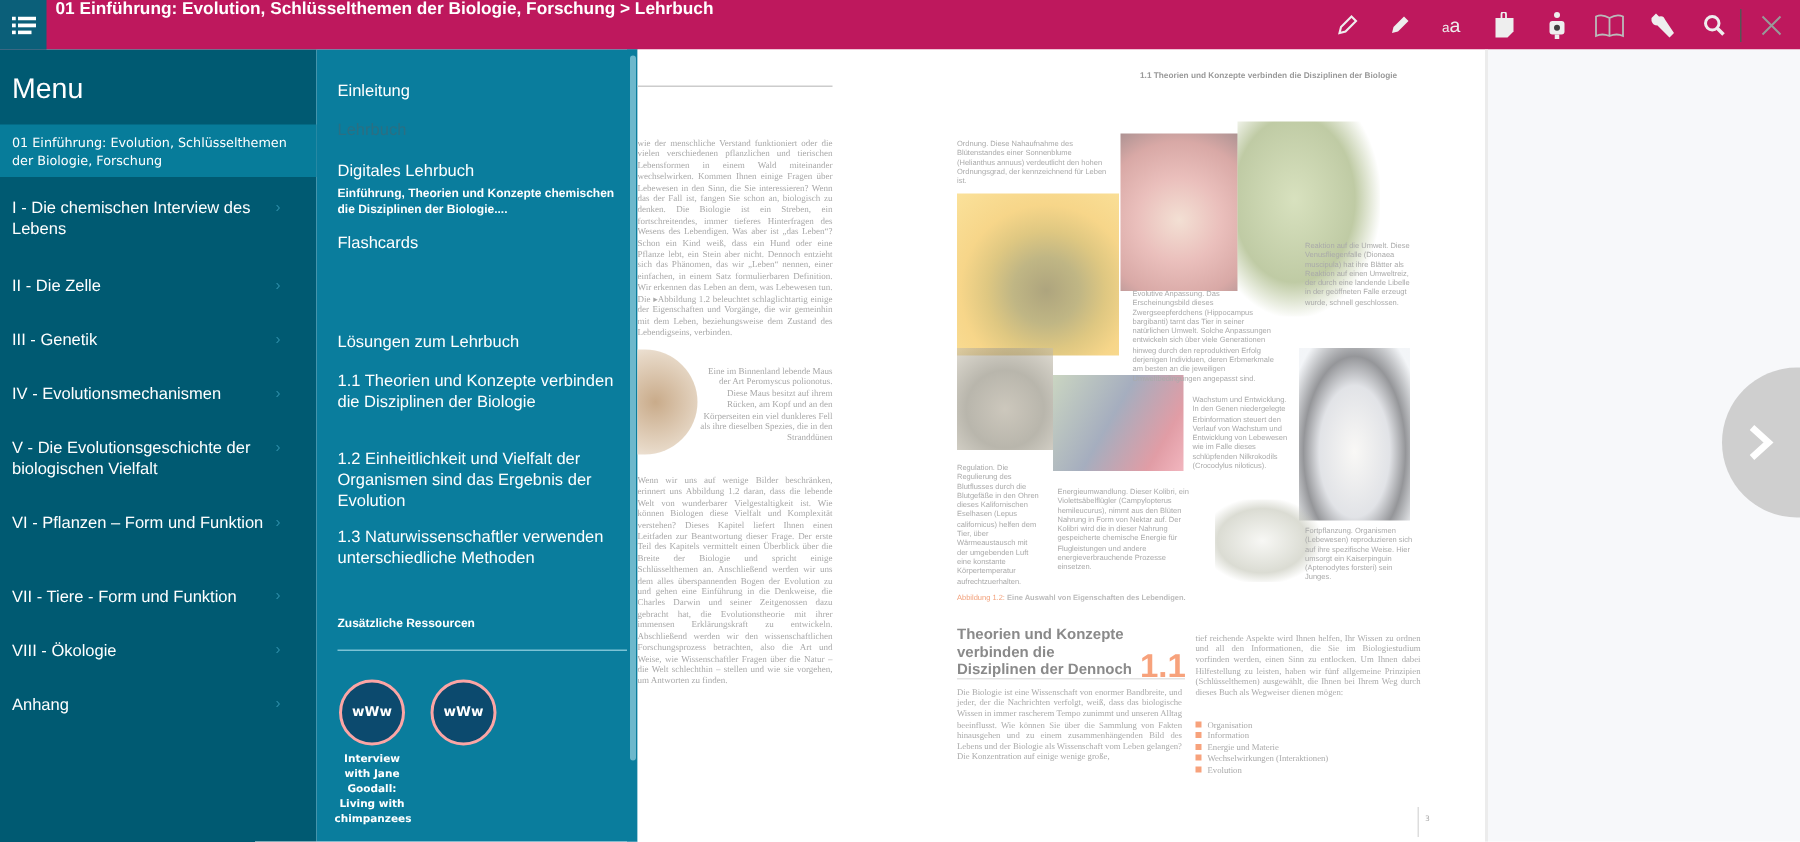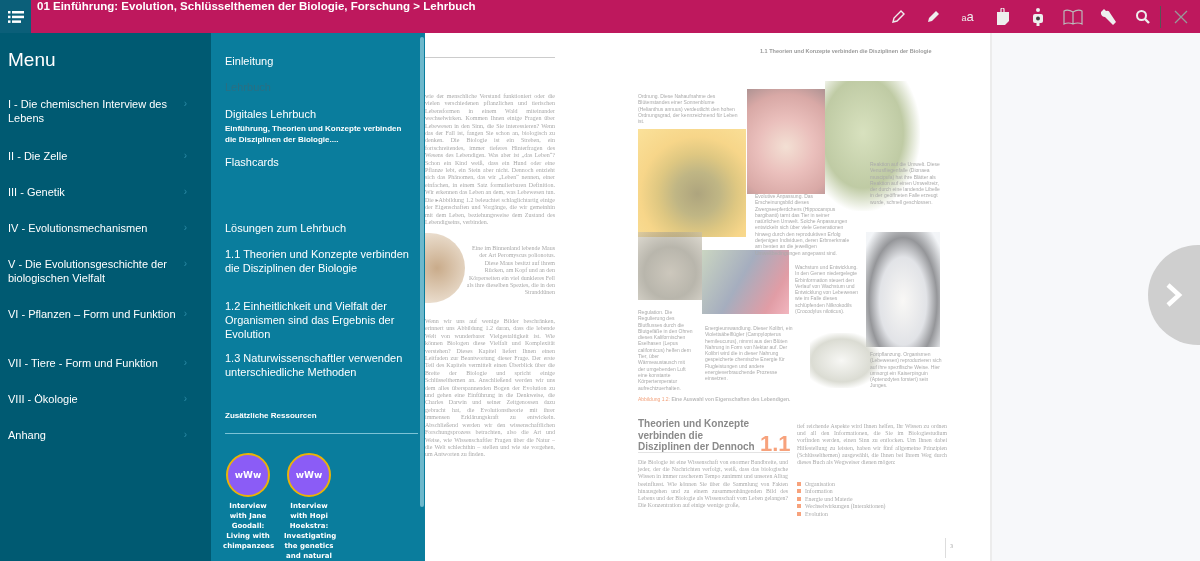--- a/index.html
+++ b/index.html
@@ -17,21 +17,21 @@
 .mitems{padding-top:10px}
 .mitem{position:relative;color:#fff;font-size:11px;line-height:14px;padding:0 30px 0 8px;font-family:"Liberation Sans",sans-serif}
 .mitem .chev{position:absolute;right:24px;top:0;color:#2a8aa5;font-size:10px}
 .right-pane{position:absolute;left:211px;top:33px;width:214px;height:528px;background:#0a7d9d;overflow:hidden}
 .rp-item{position:absolute;left:14px;color:#fff;font-size:11px;line-height:14px;width:185px;font-family:"Liberation Sans",sans-serif}
 .rp-dim{color:#2b6f83}
 .rp-sub{font-size:8px;line-height:11px;font-weight:bold}
 .res-head{position:absolute;left:14px;top:378px;color:#fff;font-size:8px;font-weight:bold;font-family:Liberation Sans, sans-serif}
 .res-line{position:absolute;left:14px;top:400px;width:200px;height:1px;background:#7cc3d6}
 .res{position:absolute;top:420px;width:50px;text-align:center}
-.res .circ{width:44px;height:44px;border-radius:50%;background:#8b5cf6;border:2px solid #eab308;margin:0 auto;display:flex;align-items:center;justify-content:center;color:#fff;font-weight:bold;font-size:9px}
+.res .circ{width:44px;height:44px;border-radius:50%;background:#0c4a6e;border:2px solid #fca5a5;margin:0 auto;display:flex;align-items:center;justify-content:center;color:#fff;font-weight:bold;font-size:9px}
 .res .lbl{color:#fff;font-size:7px;line-height:10px;font-weight:bold;margin-top:4px}
 .scroll-track{position:absolute;left:418px;top:33px;width:7px;height:528px;background:#0a7d9d}
 .scroll-thumb{position:absolute;left:420px;top:37px;width:4px;height:470px;background:#6db8cc;border-radius:2px}
 .page-area{position:absolute;left:425px;top:33px;width:565px;height:528px;background:#fff}
 .lpage-line{position:absolute;left:0;top:24px;width:130px;height:1px;background:#ccc}
 .lpage-text{position:absolute;left:0;top:60px;width:130px;font-family:"Liberation Serif",serif;font-size:6px;line-height:7.4px;color:#a9a9a9;text-align:justify}
 .lpage-img{position:absolute;left:0;top:200px;width:40px;height:70px;border-radius:0 40px 40px 0;background:radial-gradient(circle at 30% 50%,#c9ab8a,#e6d7c5 70%,#f4ede5)}
 .lpage-cap{position:absolute;left:40px;top:212px;width:90px;font-family:"Liberation Serif",serif;font-size:6px;line-height:7.4px;color:#a9a9a9;text-align:right}
 .lpage-text2{position:absolute;left:0;top:285px;width:130px;font-family:"Liberation Serif",serif;font-size:6px;line-height:7.4px;color:#a9a9a9;text-align:justify}
 .rhead{position:absolute;left:335px;top:15px;font-size:5.5px;color:#999;font-weight:bold;font-family:"Liberation Sans",sans-serif}
@@ -115,52 +115,52 @@
     <div class="tool close-tool">
       <svg width="14" height="14" viewBox="0 0 14 14">
           <path d="M1 1 L13 13 M13 1 L1 13" stroke="#999" stroke-width="1.3"></path>
         </svg>
     </div>
   </div>
 </div>
 
 <div class="left-pane">
   <div class="menu-title">Menu</div>
+  <div class="current">01 Einführung: Evolution, Schlüsselthemen der Biologie, Forschung</div>
   <div class="mitems">
     <div class="mitem" style="margin-top:4px;height:52px"><span>I - Die chemischen Interview des Lebens</span><span class="chev">›</span></div>
     <div class="mitem" style="height:36px"><span>II - Die Zelle</span><span class="chev">›</span></div>
     <div class="mitem" style="height:36px"><span>III - Genetik</span><span class="chev">›</span></div>
     <div class="mitem" style="height:36px"><span>IV - Evolutionsmechanismen</span><span class="chev">›</span></div>
     <div class="mitem" style="height:50px"><span>V - Die Evolutionsgeschichte der biologischen Vielfalt</span><span class="chev">›</span></div>
     <div class="mitem" style="height:49px"><span>VI - Pflanzen – Form und Funktion</span><span class="chev">›</span></div>
     <div class="mitem" style="height:36px"><span>VII - Tiere - Form und Funktion</span><span class="chev">›</span></div>
     <div class="mitem" style="height:36px"><span>VIII - Ökologie</span><span class="chev">›</span></div>
     <div class="mitem" style="height:36px"><span>Anhang</span><span class="chev">›</span></div>
   </div>
 </div>
 
 <div class="right-pane">
   <div class="rp-item" style="top:21px">Einleitung</div>
   <div class="rp-item rp-dim" style="top:47px">Lehrbuch</div>
   <div class="rp-item" style="top:74px">Digitales Lehrbuch</div>
-  <div class="rp-item rp-sub" style="top:90px">Einführung, Theorien und Konzepte verbinden die Disziplinen der Biologie....</div>
+  <div class="rp-item rp-sub" style="top:90px">Einführung, Theorien und Konzepte chemischen die Disziplinen der Biologie....</div>
   <div class="rp-item" style="top:122px">Flashcards</div>
   <div class="rp-item" style="top:188px">Lösungen zum Lehrbuch</div>
   <div class="rp-item" style="top:214px">1.1 Theorien und Konzepte verbinden die Disziplinen der Biologie</div>
   <div class="rp-item" style="top:266px">1.2 Einheitlichkeit und Vielfalt der Organismen sind das Ergebnis der Evolution</div>
   <div class="rp-item" style="top:318px">1.3 Naturwissenschaftler verwenden unterschiedliche Methoden</div>
   <div class="res-head">Zusätzliche Ressourcen</div>
   <div class="res-line"></div>
   <div class="res" style="left:12px">
     <div class="circ">wWw</div>
     <div class="lbl">Interview with Jane Goodall: Living with chimpanzees</div>
   </div>
   <div class="res" style="left:73px">
     <div class="circ">wWw</div>
-    <div class="lbl">Interview with Hopi Hoekstra: Investigating the genetics and natural</div>
   </div>
 </div>
 <div class="scroll-track"></div>
 <div class="scroll-thumb"></div>
 
 <div class="page-area">
   <div class="lpage-line"></div>
   <div class="lpage-text">wie der menschliche Verstand funktioniert oder die vielen verschiedenen pflanzlichen und tierischen Lebensformen in einem Wald miteinander wechselwirken. Kommen Ihnen einige Fragen über Lebewesen in den Sinn, die Sie interessieren? Wenn das der Fall ist, fangen Sie schon an, biologisch zu denken. Die Biologie ist ein Streben, ein fortschreitendes, immer tieferes Hinterfragen des Wesens des Lebendigen. Was aber ist „das Leben“? Schon ein Kind weiß, dass ein Hund oder eine Pflanze lebt, ein Stein aber nicht. Dennoch entzieht sich das Phänomen, das wir „Leben“ nennen, einer einfachen, in einem Satz formulierbaren Definition. Wir erkennen das Leben an dem, was Lebewesen tun. Die ▸Abbildung 1.2 beleuchtet schlaglichtartig einige der Eigenschaften und Vorgänge, die wir gemeinhin mit dem Leben, beziehungsweise dem Zustand des Lebendigseins, verbinden.</div>
   <div class="lpage-img"></div>
   <div class="lpage-cap">Eine im Binnenland lebende Maus der Art Peromyscus polionotus. Diese Maus besitzt auf ihrem Rücken, am Kopf und an den Körperseiten ein viel dunkleres Fell als ihre dieselben Spezies, die in den Stranddünen</div>

